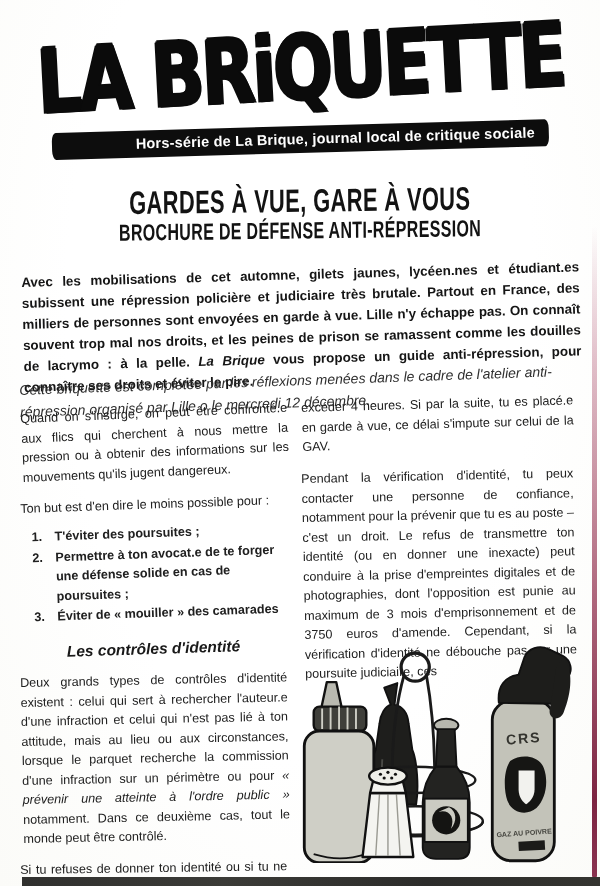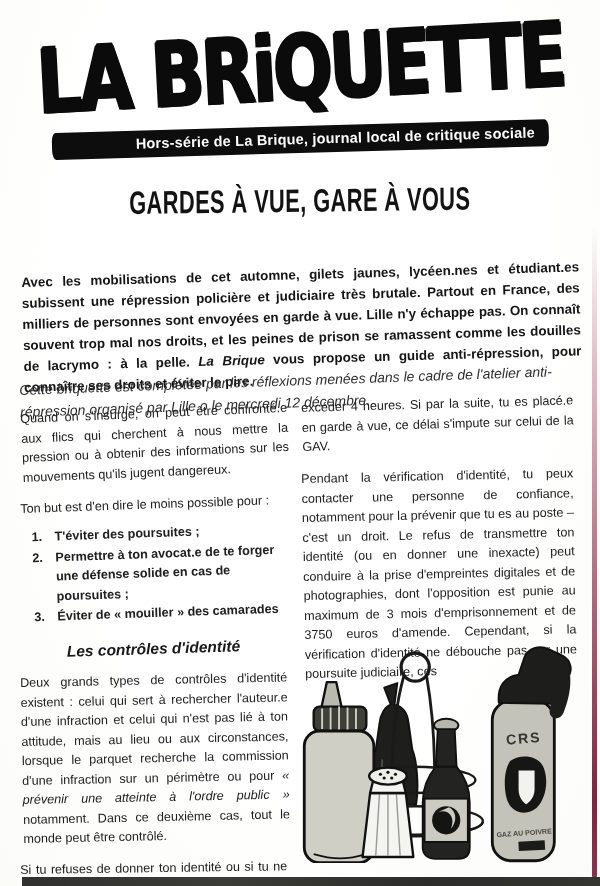--- a/index.html
+++ b/index.html
@@ -78,20 +78,23 @@
 </head>
 <body>
 
 <div class="page">
 
   <div class="logo">LA BRiQUETTE</div>
   <div class="banner">Hors-série de La Brique, journal local de critique sociale</div>
 
   <div class="h1">
     <span class="inner">GARDES À VUE, GARE À VOUS</span>
+  </div>
+  <div class="h2">
+    <span class="inner">BROCHURE DE DÉFENSE ANTI-RÉPRESSION</span>
   </div>
 
   <p class="intro"><span>Avec les mobilisations de cet automne, gilets jaunes, lycéen.nes et étudiant.es subissent une répression policière et judiciaire très brutale. Partout en France, des milliers de personnes sont envoyées en garde à vue. Lille n'y échappe pas. On connaît souvent trop mal nos droits, et les peines de prison se ramassent comme les douilles de lacrymo : à la pelle. </span><em>La Brique</em><span> vous propose un guide anti-répression, pour connaître ses droits et éviter le pire.</span></p>
 
   <p class="note">Cette briquette est complétée par les réflexions menées dans le cadre de l'atelier anti-répression organisé par Lille o le mercredi 12 décembre.</p>
 
   <div class="col-left">
     <p class="para r-24">Quand on s'insurge, on peut être confronté.e aux flics qui cherchent à nous mettre la pression ou à obtenir des informations sur les mouvements qu'ils jugent dangereux.</p>
     <p class="para r-20" style="margin-bottom:4px;text-align:left;">Ton but est d'en dire le moins possible pour :</p>
     <div class="list r-20">

